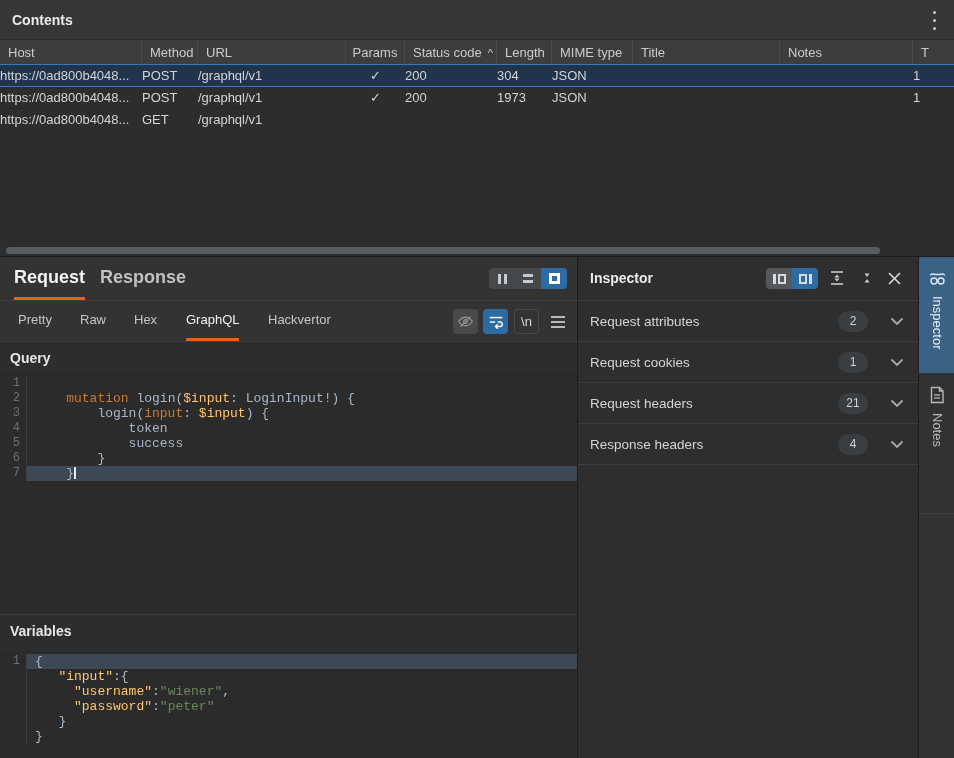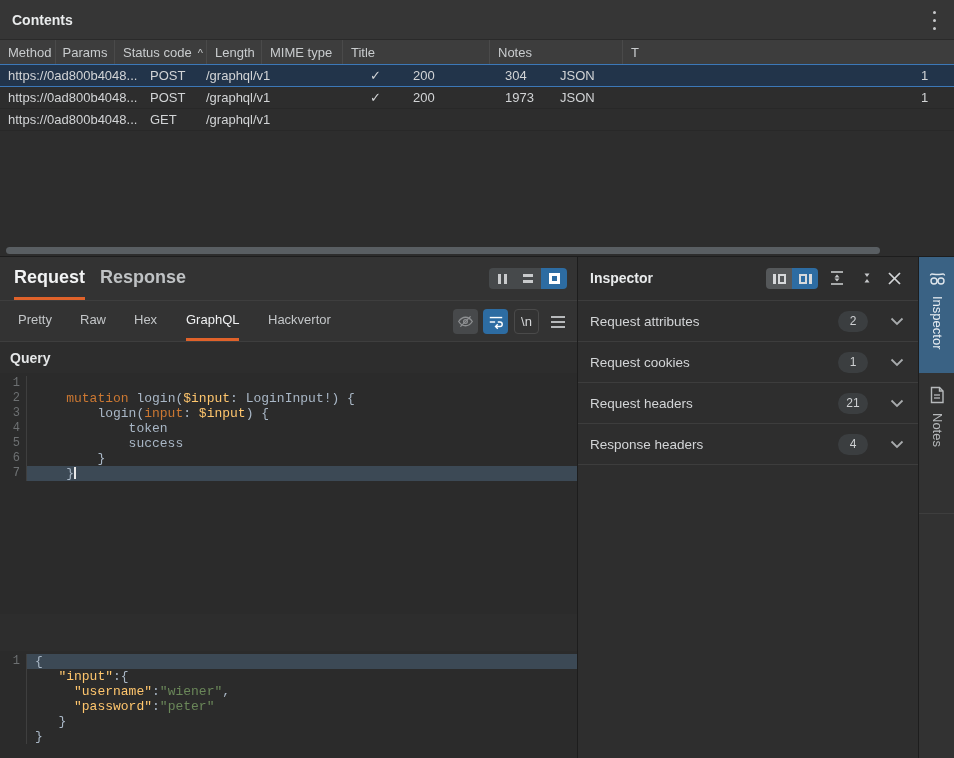--- a/index.html
+++ b/index.html
@@ -19,21 +19,21 @@
   .searchbox .mag { position:absolute; right:7px; top:4px; }
   .kebab { position:absolute; left:928px; top:11px; width:12px; height:19px; display:flex; flex-direction:column; align-items:center; justify-content:space-between; cursor:pointer; }
   .kebab i { width:3px; height:3px; border-radius:50%; background:#c7c9cb; }
   .thead { position:absolute; left:0; top:40px; width:954px; height:25px; background:#3d3d3d; display:flex; }
   .thead .th { height:25px; line-height:25px; padding-left:8px; color:#c9ccce; border-right:1px solid #4a4a4a; white-space:nowrap; overflow:hidden; }
   .thead .th:last-child { border-right:none; }
   .sortglyph { font-size:11px; margin-left:6px; color:#c9ccce; }
   .trows { position:absolute; left:0; top:65px; width:954px; }
   .trow { display:flex; height:22px; border-bottom:1px solid #282828; background:#2d2d2d; color:#d2d4d6; }
   .trow.selected { background:#22344a; border-top:1px solid #3c78b8; border-bottom:1px solid #3c78b8; height:23px; margin-top:-1px; }
-  .trow .td { height:100%; line-height:21px; padding-left:8px; white-space:nowrap; overflow:hidden; }
+  .trow .td { height:100%; line-height:21px; padding-left:0; white-space:nowrap; overflow:hidden; }
   .col-w0{width:142px}.col-w1{width:56px}.col-w2{width:148px}.col-w3{width:59px;text-align:center;padding-left:0!important}
   .col-w4{width:92px}.col-w5{width:55px}.col-w6{width:81px}.col-w7{width:147px}.col-w8{width:133px}.col-w9{flex:1}
   .hscroll { position:absolute; left:0; top:245px; width:954px; height:11px; background:#2d2d2d; }
   .hscroll .thumb { position:absolute; left:6px; top:2px; width:874px; height:7px; border-radius:4px; background:#595e62; }
   
   .bottom { position:absolute; left:0; top:256px; width:954px; height:502px; border-top:1px solid #1d1d1d; }
   .editor-pane { position:absolute; left:0; top:0; width:578px; height:502px; background:#2d2d2d; border-right:1px solid #1d1d1d; }
   .tabbar { position:absolute; left:0; top:0; width:100%; height:44px; background:#333333; border-bottom:1px solid #3e3e3e; }
   .mtab { position:absolute; top:0; height:43px; line-height:40px; font-weight:bold; font-size:18px; color:#bfc2c4; cursor:pointer; }
   .mtab.active { color:#f2f3f4; border-bottom:3px solid #e0622a; }
@@ -96,21 +96,23 @@
   <div class="contents-panel">
     <div class="titlebar">
       <span class="title">Contents</span>
       <div class="kebab">
           <i></i>
           <i></i>
           <i></i>
         </div>
     </div>
     <div class="thead" id="thead">
+        <div class="th col-w0">Host</div>
         <div class="th col-w1">Method</div>
+        <div class="th col-w2">URL</div>
         <div class="th col-w3">Params</div>
         <div class="th col-w4">Status code<span class="sortglyph">^</span></div>
         <div class="th col-w5">Length</div>
         <div class="th col-w6">MIME type</div>
         <div class="th col-w7">Title</div>
         <div class="th col-w8">Notes</div>
         <div class="th col-w9">T</div>
       </div>
     <div class="trows" id="trows">
         <div class="trow selected">
@@ -235,20 +237,23 @@
           <div class="cl">
             <span class="gut">6</span>
             <span class="code"><span>        }</span></span>
           </div>
           <div class="cl cur">
             <span class="gut">7</span>
             <span class="code"><span>    }</span><span class="caret"></span></span>
           </div>
         </div>
 
+      <div class="sec-header" style="top:357px; height:37px; border-top:1px solid #3e3e3e;">
+        <span class="h">Variables</span>
+      </div>
       <div class="editor" id="vars-editor" style="top:394px; height:108px; padding-top:3px;">
           <div class="cl cur">
             <span class="gut">1</span>
             <span class="code"><span>{</span></span>
           </div>
           <div class="cl">
             <span class="gut"></span>
             <span class="code"><span>   </span><span class="key">"input"</span><span>:{</span></span>
           </div>
           <div class="cl">

